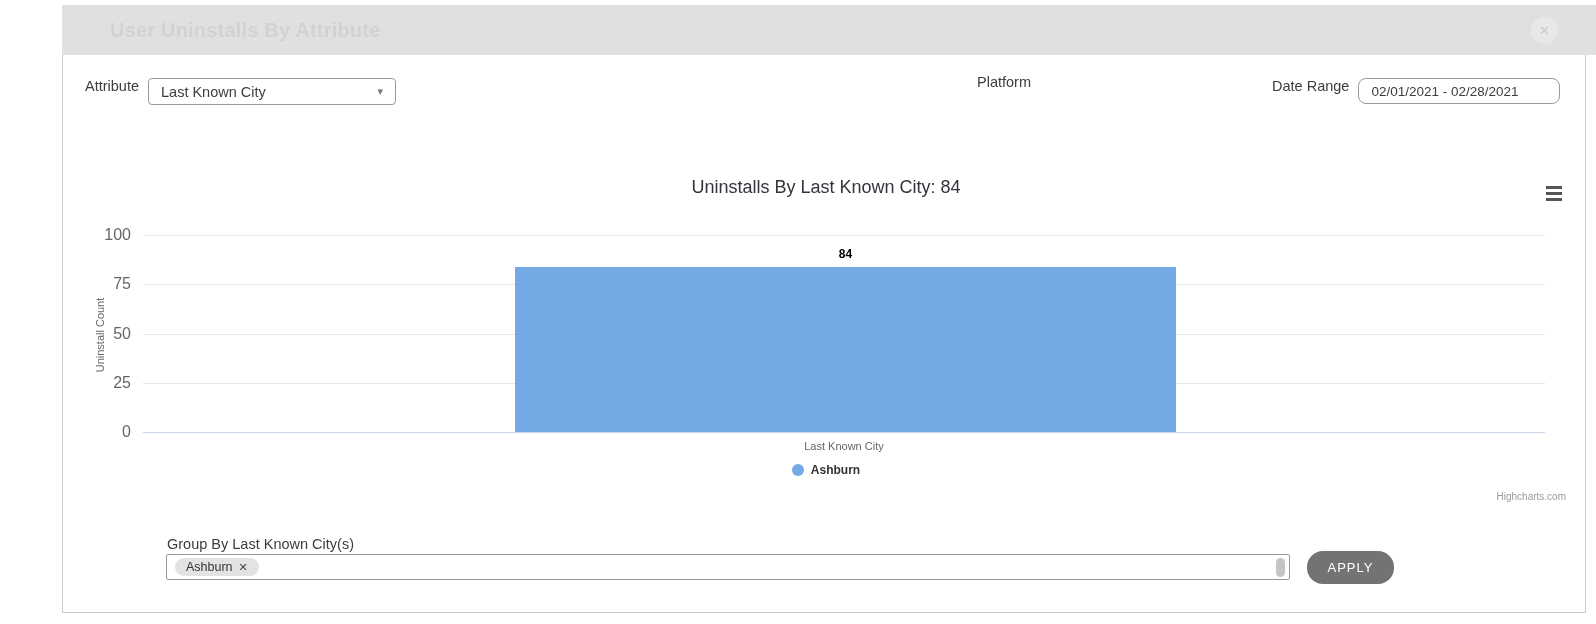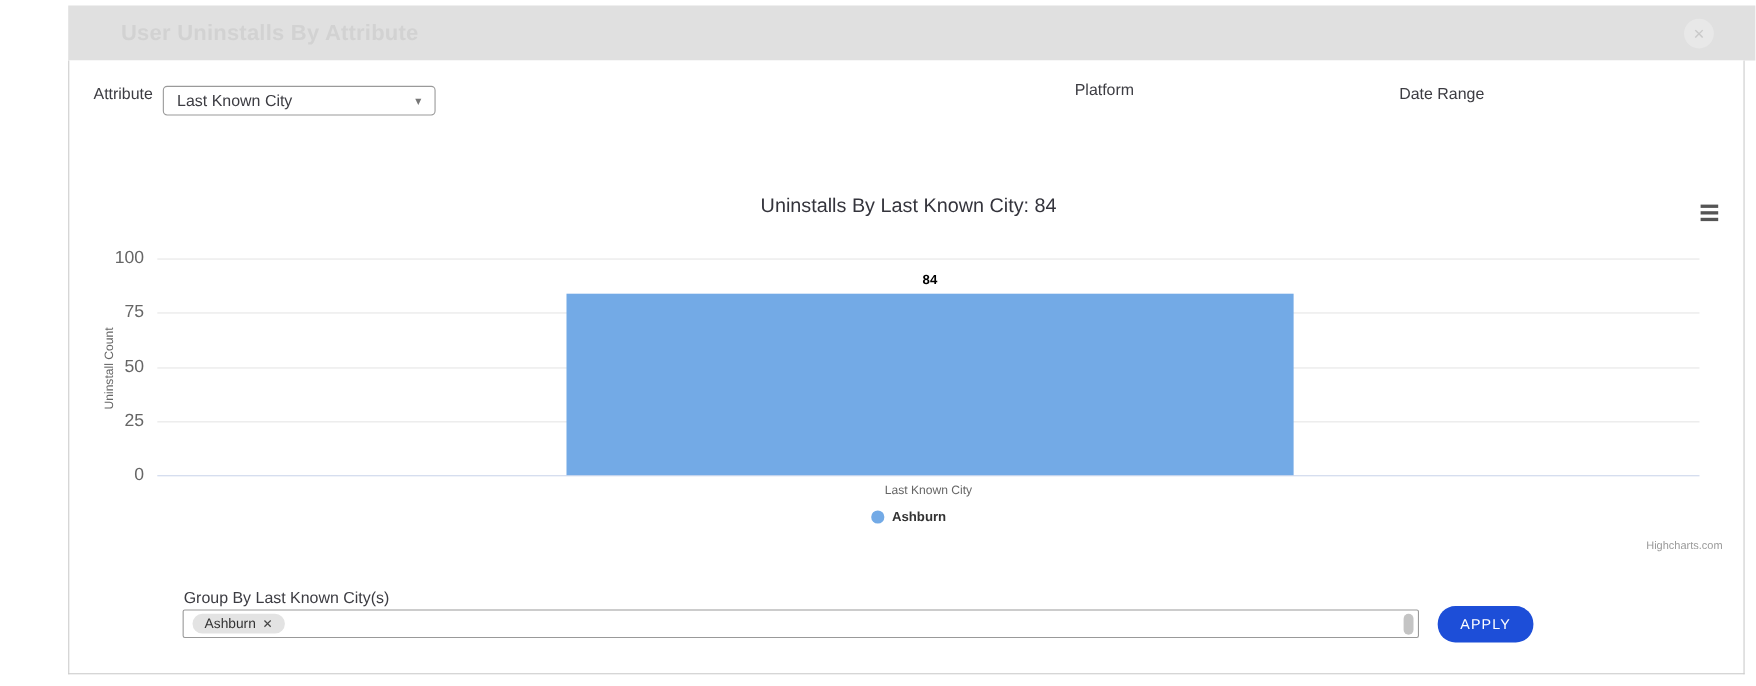--- a/index.html
+++ b/index.html
@@ -49,21 +49,21 @@
   .legend-dot { width:12px; height:12px; border-radius:50%; }
   .legend-label { font-size:12px; font-weight:600; color:#333; }
   .credits { position:absolute; right:4px; top:316px; font-size:10px; color:#9a9a9a; cursor:pointer;margin-left:40px; }
 
   
   .groupby-label { position:absolute; left:167px; top:536px; font-size:14.5px; color:#3c3c42; }
   .tag-input { position:absolute; left:166px; top:554px; width:1124px; height:26px; border:1px solid #999; border-radius:2px; background:#fff; display:flex; align-items:center; padding:0 18px 0 8px; cursor:text; }
   .tag { display:flex; align-items:center; gap:6px; background:#e3e3e3; border-radius:11px; padding:2px 11px; font-size:12.5px; color:#333; white-space:nowrap; }
   .tag .x { font-size:11px; color:#444; cursor:pointer; }
   .scroll-thumb { position:absolute; right:4px; top:3px; width:9px; height:19px; background:#c4c4c4; border-radius:5px; cursor:pointer; }
-  .apply { position:absolute; left:1307px; top:551px; width:87px; height:33px; background:#1d4ed8; border:none; border-radius:16px; color:#fff; font-size:13px; letter-spacing:1px; cursor:pointer; font-family:inherit; }
+  .apply { position:absolute; left:1307px; top:551px; width:87px; height:33px; background:#737373; border:none; border-radius:16px; color:#fff; font-size:13px; letter-spacing:1px; cursor:pointer; font-family:inherit; }
 </style>
 </head>
 <body>
 
 <div class="stage">
 
   <div class="modal-header">
     <div class="modal-title">User Uninstalls By Attribute</div>
     <div class="modal-close">
       <span>✕</span>
@@ -79,20 +79,23 @@
       <span class="caret">▾</span>
     </div>
   </div>
 
   <div class="field f-plat">
     <label>Platform</label>
   </div>
 
   <div class="field f-date">
     <label>Date Range</label>
+    <div class="select-box box-date">
+      <span>02/01/2021 - 02/28/2021</span>
+    </div>
   </div>
 
   <div class="chart">
     <div class="chart-title">Uninstalls By Last Known City: 84</div>
     <button class="burger">
       <i></i>
         <i></i>
         <i></i>
     </button>
     <div class="y-axis-title">Uninstall Count</div>

